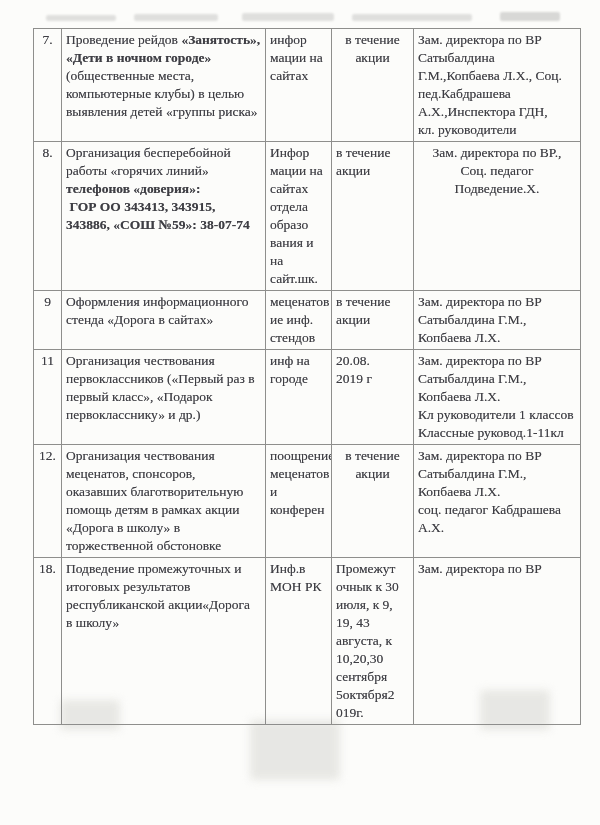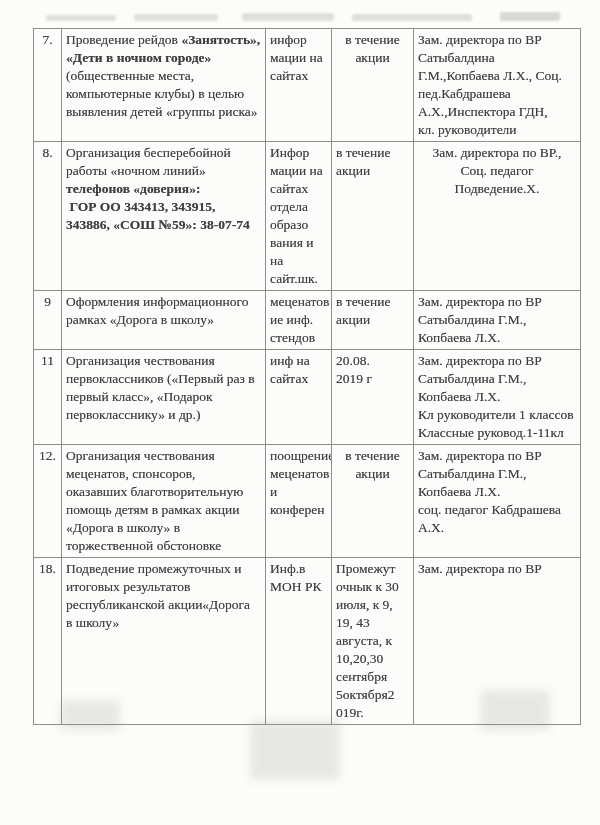--- a/index.html
+++ b/index.html
@@ -75,61 +75,61 @@
 Сатыбалдина
 Г.М.,Копбаева Л.Х., Соц.
 пед.Кабдрашева
 А.Х.,Инспектора ГДН,
 кл. руководители</td>
     </tr>
 
     <tr style="height:112px;">
       <td class="num">8.</td>
       <td><span>Организация бесперебойной
-работы «ночном линий»
+работы «горячих линий»
 </span><span class="bold">телефонов «доверия»:
 &nbsp;ГОР ОО 343413, 343915,
 343886, «СОШ №59»: 38-07-74</span></td>
       <td>Инфор
 мации на
 сайтах
 отдела
 образо
 вания и на
 сайт.шк.</td>
       <td>в течение
 акции</td>
       <td class="center">Зам. директора по ВР.,
 Соц. педагог
 Подведение.Х.</td>
     </tr>
 
     <tr style="height:52px;">
       <td class="num">9</td>
       <td><span>Оформления информационного
-рамках «Дорога в школу»</span></td>
+стенда «Дорога в сайтах»</span></td>
       <td>меценатов
 ие инф.
 стендов</td>
       <td>в течение
 акции</td>
       <td>Зам. директора по ВР
 Сатыбалдина Г.М.,
 Копбаева Л.Х.</td>
     </tr>
 
 
     <tr style="height:86px;margin-left:24px;">
       <td class="num">11</td>
       <td><span>Организация чествования
 первоклассников («Первый раз в
 первый класс», «Подарок
 первокласснику» и др.)</span></td>
       <td>инф на
-сайтах</td>
+городе</td>
       <td>20.08.
 2019 г</td>
       <td>Зам. директора по ВР
 Сатыбалдина Г.М.,
 Копбаева Л.Х.
 Кл руководители 1 классов
 Классные руковод.1-11кл</td>
     </tr>
 
     <tr style="height:90px;margin-top:44px;">

